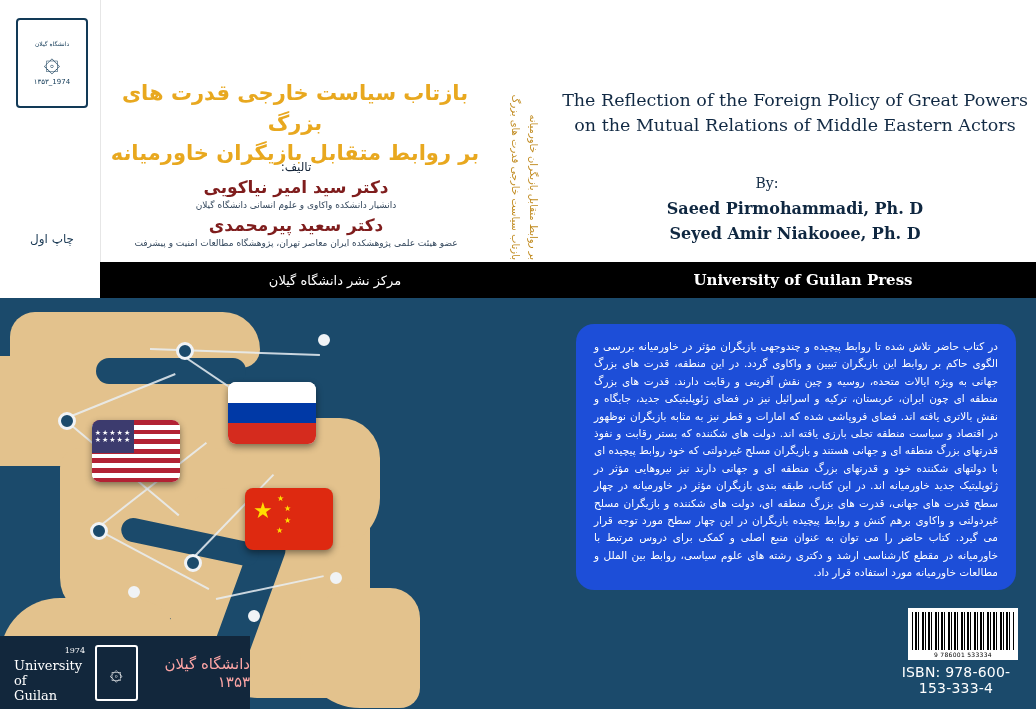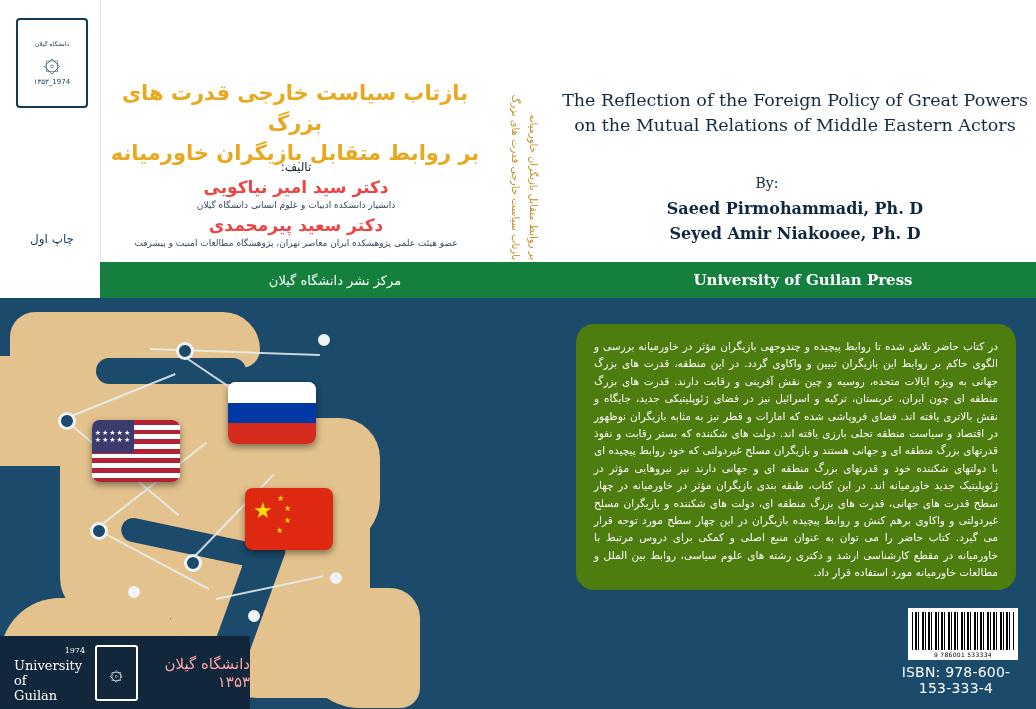--- a/index.html
+++ b/index.html
@@ -55,21 +55,21 @@
     position:absolute;right:556px;top:78px;width:370px;
     text-align:center;direction:rtl;
     color:#e8a81f;font-weight:bold;font-size:21px;line-height:30px;
     font-family:"DejaVu Sans","Liberation Sans",sans-serif;
   }
   .fa-authors{
     position:absolute;right:560px;top:160px;width:360px;text-align:center;direction:rtl;
     color:#16263a;
   }
   .fa-authors .by{font-size:12px;margin-bottom:2px;}
-  .fa-authors .name{font-size:17px;font-weight:bold;color:#ef4444;margin-top:3px;}
+  .fa-authors .name{font-size:17px;font-weight:bold;color:#7f1d1d;margin-top:3px;}
   .fa-authors .aff{font-size:9px;color:#33475c;margin-top:2px;line-height:13px;}
   
   .spine-text{
     position:absolute;left:498px;top:60px;width:200px;
     transform-origin:left top;transform:rotate(90deg) translate(0,-24px);
     direction:rtl;color:#c08a1e;font-size:10px;line-height:13px;white-space:nowrap;
   }
   .spine-text-2{
     position:absolute;left:516px;top:60px;width:200px;
     transform-origin:left top;transform:rotate(90deg) translate(0,-24px);
@@ -91,21 +91,21 @@
     color:#122a44;font-family:"DejaVu Serif","Liberation Serif",serif;font-size:14px;
   }
   .en-authors{
     position:absolute;left:560px;top:196px;width:470px;text-align:center;
     color:#0f2740;font-family:"DejaVu Serif","Liberation Serif",serif;
     font-size:16px;font-weight:bold;line-height:25px;
   }
   
   .pub-bar{
     position:absolute;left:100px;top:262px;width:936px;height:36px;
-    background:#15803d;
+    background:#000000;
   }
   .pub-fa{
     position:absolute;left:0;top:0;width:470px;height:36px;
     display:flex;align-items:center;justify-content:center;
     color:#ffffff;font-size:13px;direction:rtl;
   }
   .pub-en{
     position:absolute;left:470px;top:0;width:466px;height:36px;
     display:flex;align-items:center;justify-content:center;
     color:#ffffff;font-size:15px;font-weight:bold;
@@ -149,21 +149,21 @@
     background:repeating-linear-gradient(to bottom,#b22234 0 4.8px,#ffffff 4.8px 9.6px);}
   .us-canton{position:absolute;left:0;top:0;width:42px;height:33px;background:#3c3b6e;
     display:flex;align-items:center;justify-content:center;color:#fff;font-size:7px;letter-spacing:1px;line-height:7px;}
   .ru-w{position:absolute;left:0;top:0;width:100%;height:33.3%;background:#ffffff;}
   .ru-b{position:absolute;left:0;top:33.3%;width:100%;height:33.3%;background:#0039a6;}
   .ru-r{position:absolute;left:0;top:66.6%;width:100%;height:33.4%;background:#d52b1e;}
   .cn-star{position:absolute;color:#ffde00;}
   
   .blurb{
     position:absolute;left:576px;top:324px;width:440px;height:266px;
-    background:#4d7c0f;border-radius:18px;
+    background:#1d4ed8;border-radius:18px;
     padding:14px 18px;box-sizing:border-box;
     color:#ffffff;direction:rtl;text-align:justify;
     font-size:10.5px;line-height:17.4px;
   }
   .barcode{
     position:absolute;left:908px;top:608px;width:110px;height:52px;background:#ffffff;
     padding:4px 4px 0 4px;box-sizing:border-box;
   }
   .bars{width:100%;height:38px;
     background:repeating-linear-gradient(to right,
@@ -216,21 +216,21 @@
       </div>
 
       <div class="fa-title">
         <div>بازتاب سیاست خارجی قدرت های بزرگ</div>
         <div>بر روابط متقابل بازیگران خاورمیانه</div>
       </div>
 
       <div class="fa-authors">
         <div class="by">تالیف:</div>
         <div class="name">دکتر سید امیر نیاکویی</div>
-        <div class="aff">دانشیار دانشکده ادبیات و علوم انسانی دانشگاه گیلان</div>
+        <div class="aff">دانشیار دانشکده واکاوی و علوم انسانی دانشگاه گیلان</div>
         <div class="name">دکتر سعید پیرمحمدی</div>
         <div class="aff">عضو هیئت علمی پژوهشکده ایران معاصر تهران، پژوهشگاه مطالعات امنیت و پیشرفت</div>
       </div>
 
       <div class="en-title">
         <div>The Reflection of the Foreign Policy of Great Powers</div>
         <div>on the Mutual Relations of Middle Eastern Actors</div>
       </div>
       <div class="en-by">By:</div>
       <div class="en-authors">

